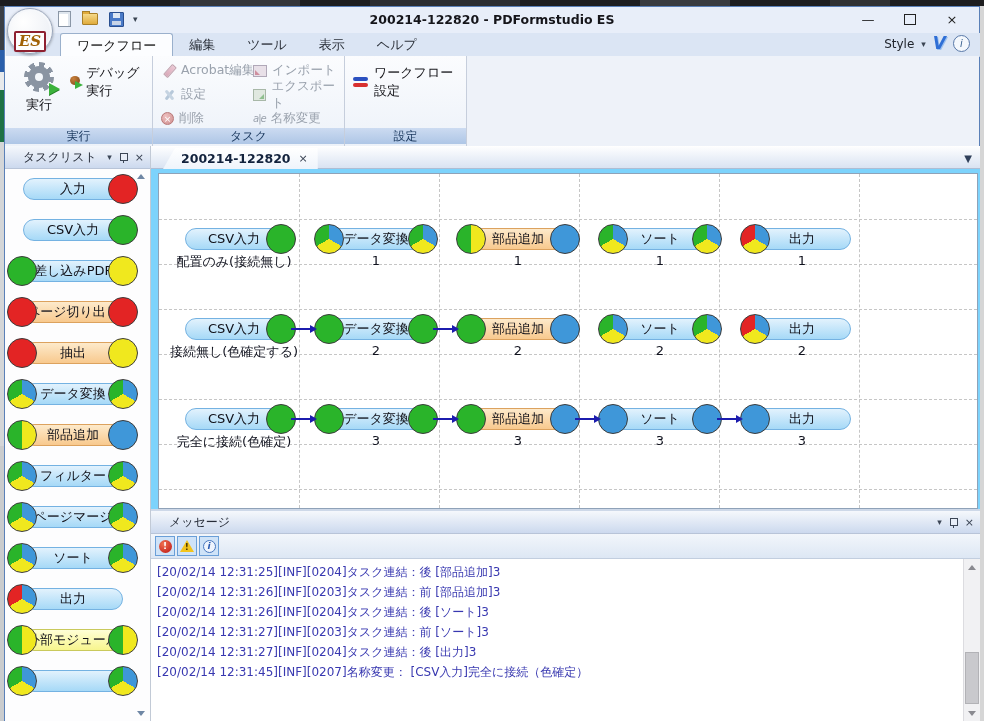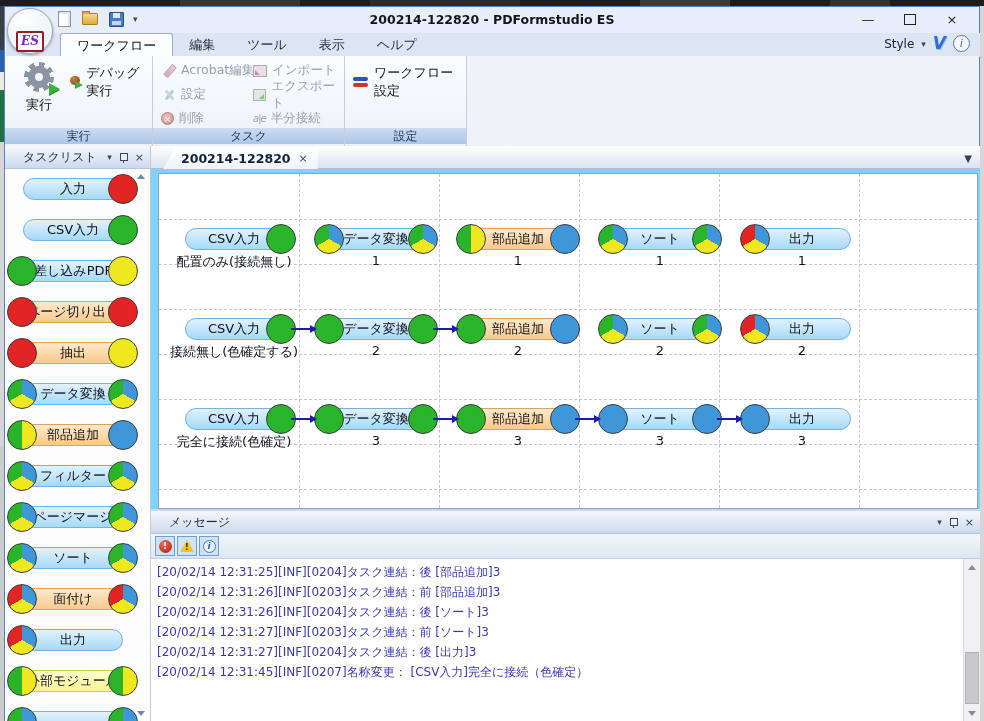--- a/index.html
+++ b/index.html
@@ -30,21 +30,21 @@
   .qat-caret{font-size:9px;color:#3a4452;}
   .caption-buttons{position:absolute;right:6px;top:0;display:flex;}
   .cap-btn{width:42px;height:24px;display:flex;align-items:center;justify-content:center;color:#222;font-size:13px;cursor:default;}
   .ic-maxbox{width:10px;height:9px;border:1px solid #222;}
   
   .app-button{position:absolute;left:2px;top:1px;width:44px;height:44px;border-radius:50%;
     background:radial-gradient(circle at 35% 30%,#ffffff,#e7ebf2);border:1px solid #9aa6ba;
     box-shadow:0 1px 3px rgba(0,0,0,.35), inset 0 0 0 2px #f6f8fb;z-index:30;
     display:flex;align-items:center;justify-content:center;}
   .app-button .es{font-family:"DejaVu Serif","Liberation Serif",serif;font-style:italic;font-weight:bold;
-    font-size:12px;color:#6d28d9;border:2px solid #8e2030;padding:0 3px;line-height:17px;border-radius:2px;background:#fdfdfd;margin-top:20px;}
+    font-size:15px;color:#a16207;border:2px solid #8e2030;padding:0 3px;line-height:17px;border-radius:2px;background:#fdfdfd;margin-top:20px;}
   
   .tabrow{position:absolute;left:1px;top:26px;width:100%;height:23px;background:#dbe5f4;border-bottom:1px solid #c2cfe2;}
   .rtabs{position:absolute;left:54px;top:0;height:23px;display:flex;}
   .rtab{padding:3px 16px 0 16px;font-size:13px;color:#2a2f38;cursor:default;}
   .rtab.selected{background:#fcfdff;border:1px solid #9ab0cc;border-bottom:none;border-radius:3px 3px 0 0;color:#111;}
   .style-cluster{position:absolute;right:10px;top:2px;display:flex;align-items:center;gap:7px;}
   .style-label{font-size:12px;color:#20242c;}
   .style-caret{font-size:9px;color:#3a4452;}
   .v-logo{font-weight:bold;font-style:italic;font-size:17px;color:#2f6fd6;text-shadow:1px 1px 0 #9cc0ee;line-height:17px;}
   .info-circle{width:15px;height:15px;border-radius:50%;border:1px solid #5878a8;color:#38608f;font-size:10px;font-style:italic;
@@ -263,21 +263,21 @@
           <div class="sbtn">
             <span class="import-icon"></span>
             <span class="lbl">インポート</span>
           </div>
           <div class="sbtn">
             <span class="export-icon"></span>
             <span class="lbl">エクスポート</span>
           </div>
           <div class="sbtn">
             <span class="rename-icon">a|e</span>
-            <span class="lbl">半分接続</span>
+            <span class="lbl">名称変更</span>
           </div>
         </div>
         <div class="rgroup-label">タスク</div>
       </div>
       <div class="rgroup g-set">
         <div class="wfset-btn">
           <span class="flag-icon">
               <i class="flag-blue"></i>
               <i class="flag-red"></i>
             </span>
@@ -357,27 +357,20 @@
             </div>
             <span class="cir left pie_bgy"></span>
             <span class="cir right pie_bgy"></span>
           </div>
           <div class="sb-item">
             <div class="pill blue">
               <span class="pill-label">ソート</span>
             </div>
             <span class="cir left pie_bgy"></span>
             <span class="cir right pie_bgy"></span>
-          </div>
-          <div class="sb-item">
-            <div class="pill orange">
-              <span class="pill-label">面付け</span>
-            </div>
-            <span class="cir left pie_rby"></span>
-            <span class="cir right pie_rby"></span>
           </div>
           <div class="sb-item">
             <div class="pill blue">
               <span class="pill-label">出力</span>
             </div>
             <span class="cir left pie_rby"></span>
           </div>
           <div class="sb-item">
             <div class="pill yellow">
               <span class="pill-label">外部モジュール</span>

